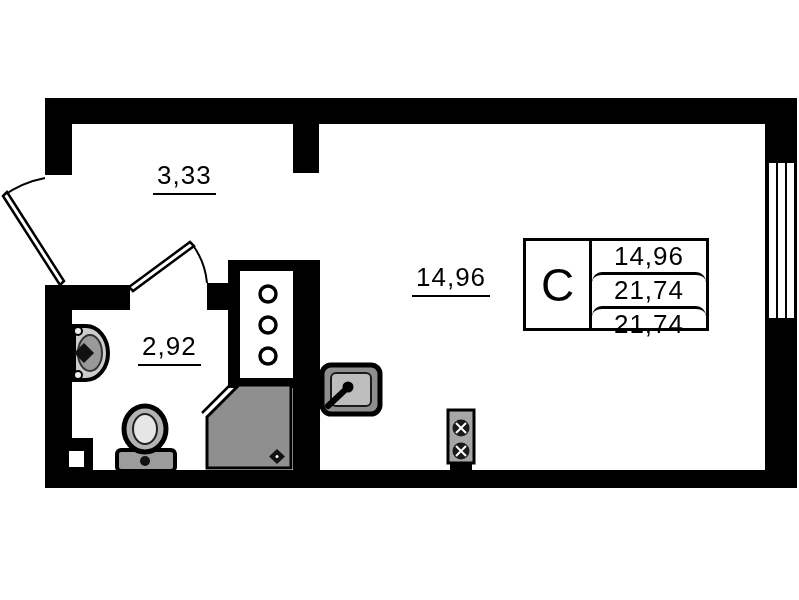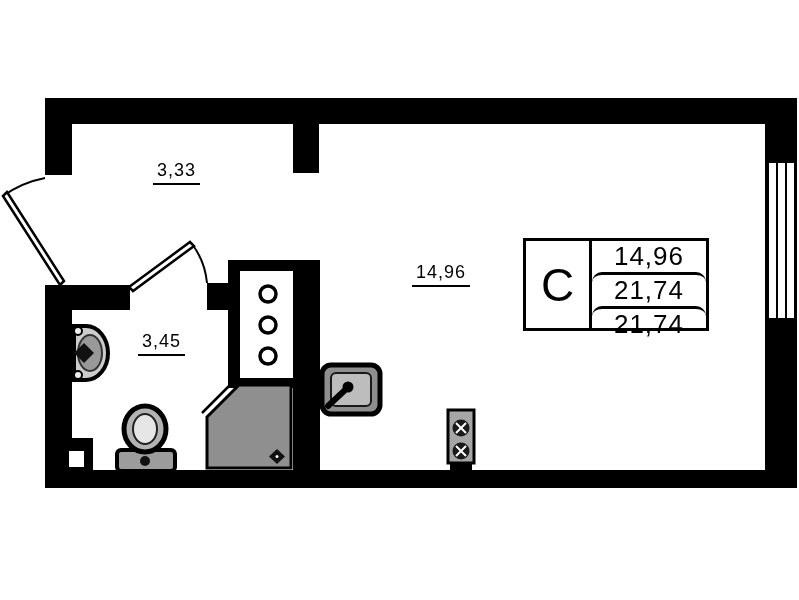--- a/index.html
+++ b/index.html
@@ -6,21 +6,21 @@
   #plan{
     position:relative;width:799px;height:600px;background:#ffffff;overflow:hidden;
     font-family:"Liberation Sans",sans-serif;color:#000;
   }
   .w{position:absolute;background:#000;}
   .notch{position:absolute;background:#fff;}
   .shaft-box{position:absolute;background:#fff;}
   .window{position:absolute;background:#000;}
   .window .pane{position:absolute;top:0;bottom:0;width:7px;background:#fff;}
   svg.overlay{position:absolute;left:0;top:0;}
-  .area-label{position:absolute;font-size:18px;letter-spacing:1px;white-space:nowrap;}
+  .area-label{position:absolute;font-size:26px;letter-spacing:1px;white-space:nowrap;}
   .area-label span{display:inline-block;border-bottom:2px solid #000;padding:0 4px 2px 4px;}
   .stamp{
     position:absolute;left:523px;top:238px;width:186px;height:93px;
     border:3px solid #000;display:flex;background:#fff;box-sizing:border-box;
   }
   .stamp .type-cell{
     width:66px;border-right:3px solid #000;display:flex;align-items:center;justify-content:center;
     font-size:46px;box-sizing:border-box;
   }
   .stamp .vals{flex:1;display:flex;flex-direction:column;}
@@ -115,21 +115,21 @@
     <g>
       <path d="M192,244 A76,76 0 0 1 207,283" fill="none" stroke="#000" stroke-width="2"></path>
       <polygon points="129,287 190,242 194,246 133,291" fill="#fff" stroke="#000" stroke-width="2.5"></polygon>
     </g>
   </svg>
 
   <div class="area-label" style="left:153px;top:160px;">
     <span>3,33</span>
   </div>
   <div class="area-label" style="left:138px;top:331px;">
-    <span>3,45</span>
+    <span>2,92</span>
   </div>
   <div class="area-label" style="left:412px;top:262px;">
     <span>14,96</span>
   </div>
 
   <div class="stamp">
     <div class="type-cell">С</div>
     <div class="vals">
       <div class="row">14,96</div>
       <div class="row">21,74</div>

